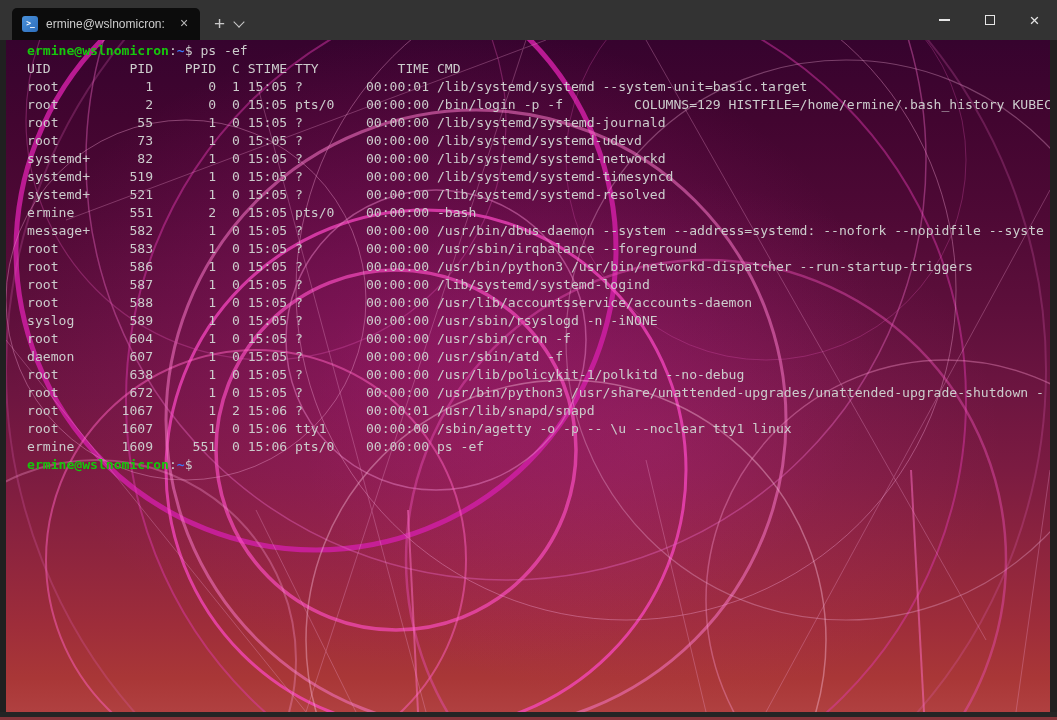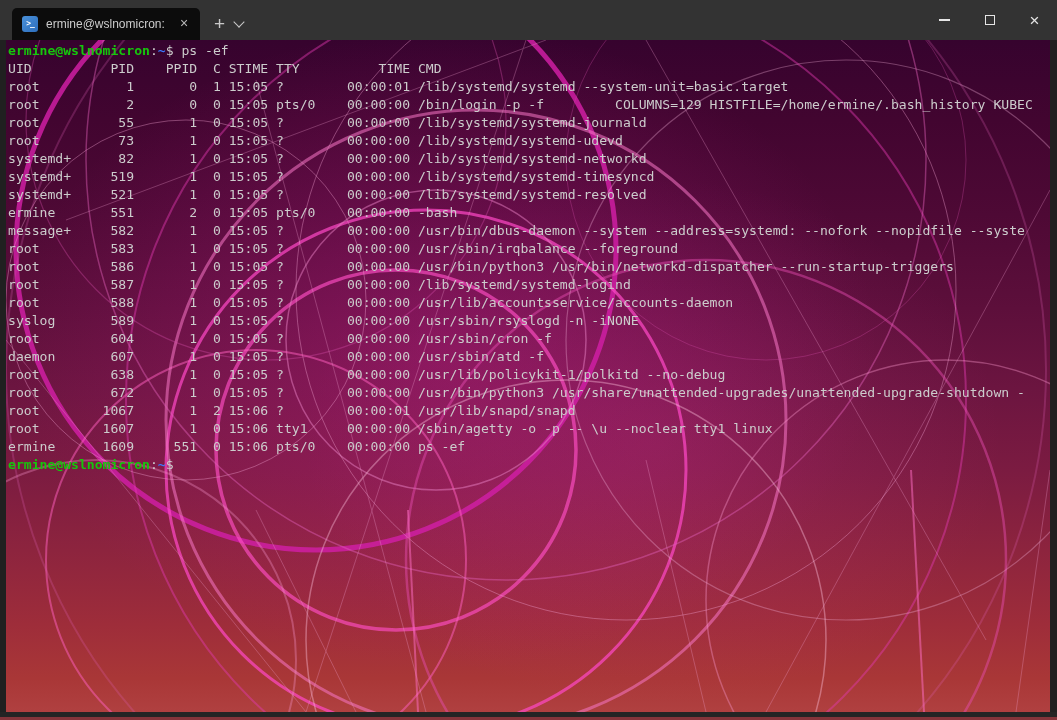--- a/index.html
+++ b/index.html
@@ -67,21 +67,21 @@
   }
   .glow {
     position:absolute; inset:0;
     background:
       radial-gradient(ellipse 620px 460px at 42% 46%, rgba(205,32,152,0.34), rgba(205,32,152,0) 70%),
       radial-gradient(ellipse 500px 380px at 62% 60%, rgba(220,60,160,0.18), rgba(220,60,160,0) 70%);
   }
   .pattern { position:absolute; inset:0; }
   .term-text {
     position:absolute; left:0; top:0; right:8px;
-    padding:2px 0 0 2px;
+    padding:2px 0 0 21px;
     font-family:"DejaVu Sans Mono","Liberation Mono", monospace;
     font-size:13.1px; line-height:18px;
     color:var(--fg,#cccccc);
     white-space:pre;
   }
   .c-green { color:var(--green,#16c60c); font-weight:bold; }
   .c-blue  { color:var(--blue,#3b78ff);  font-weight:bold; }
 
   .bottom-frame {
     position:absolute; left:0; right:0; bottom:0; height:8px; background:#242424;

